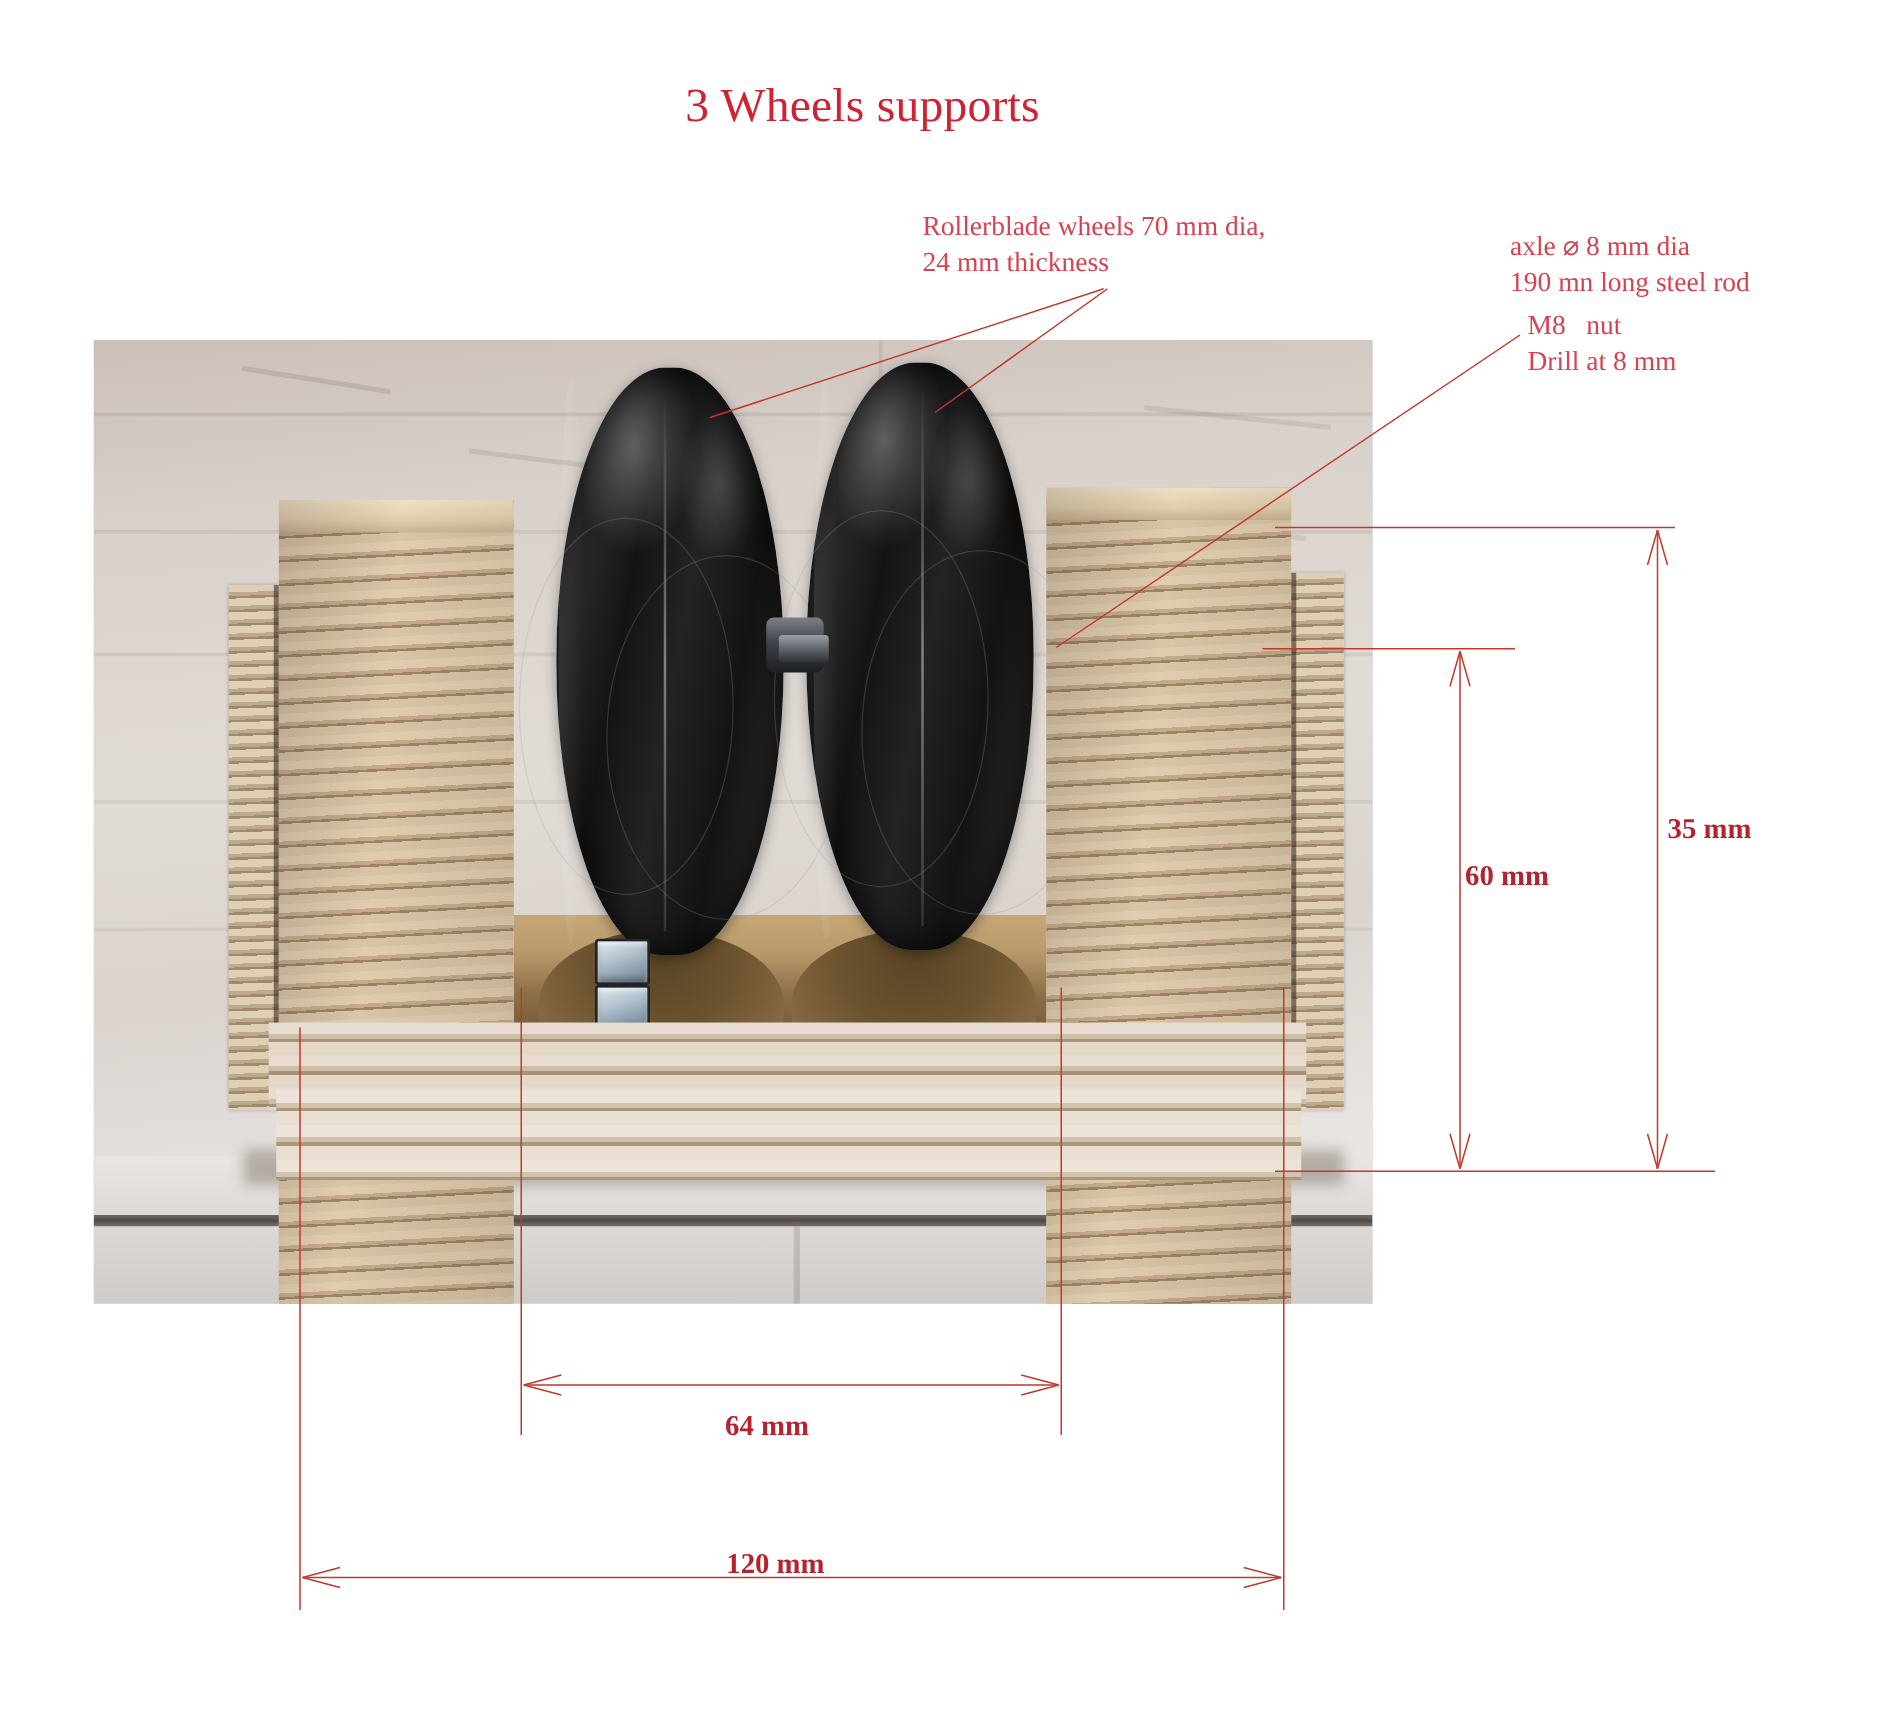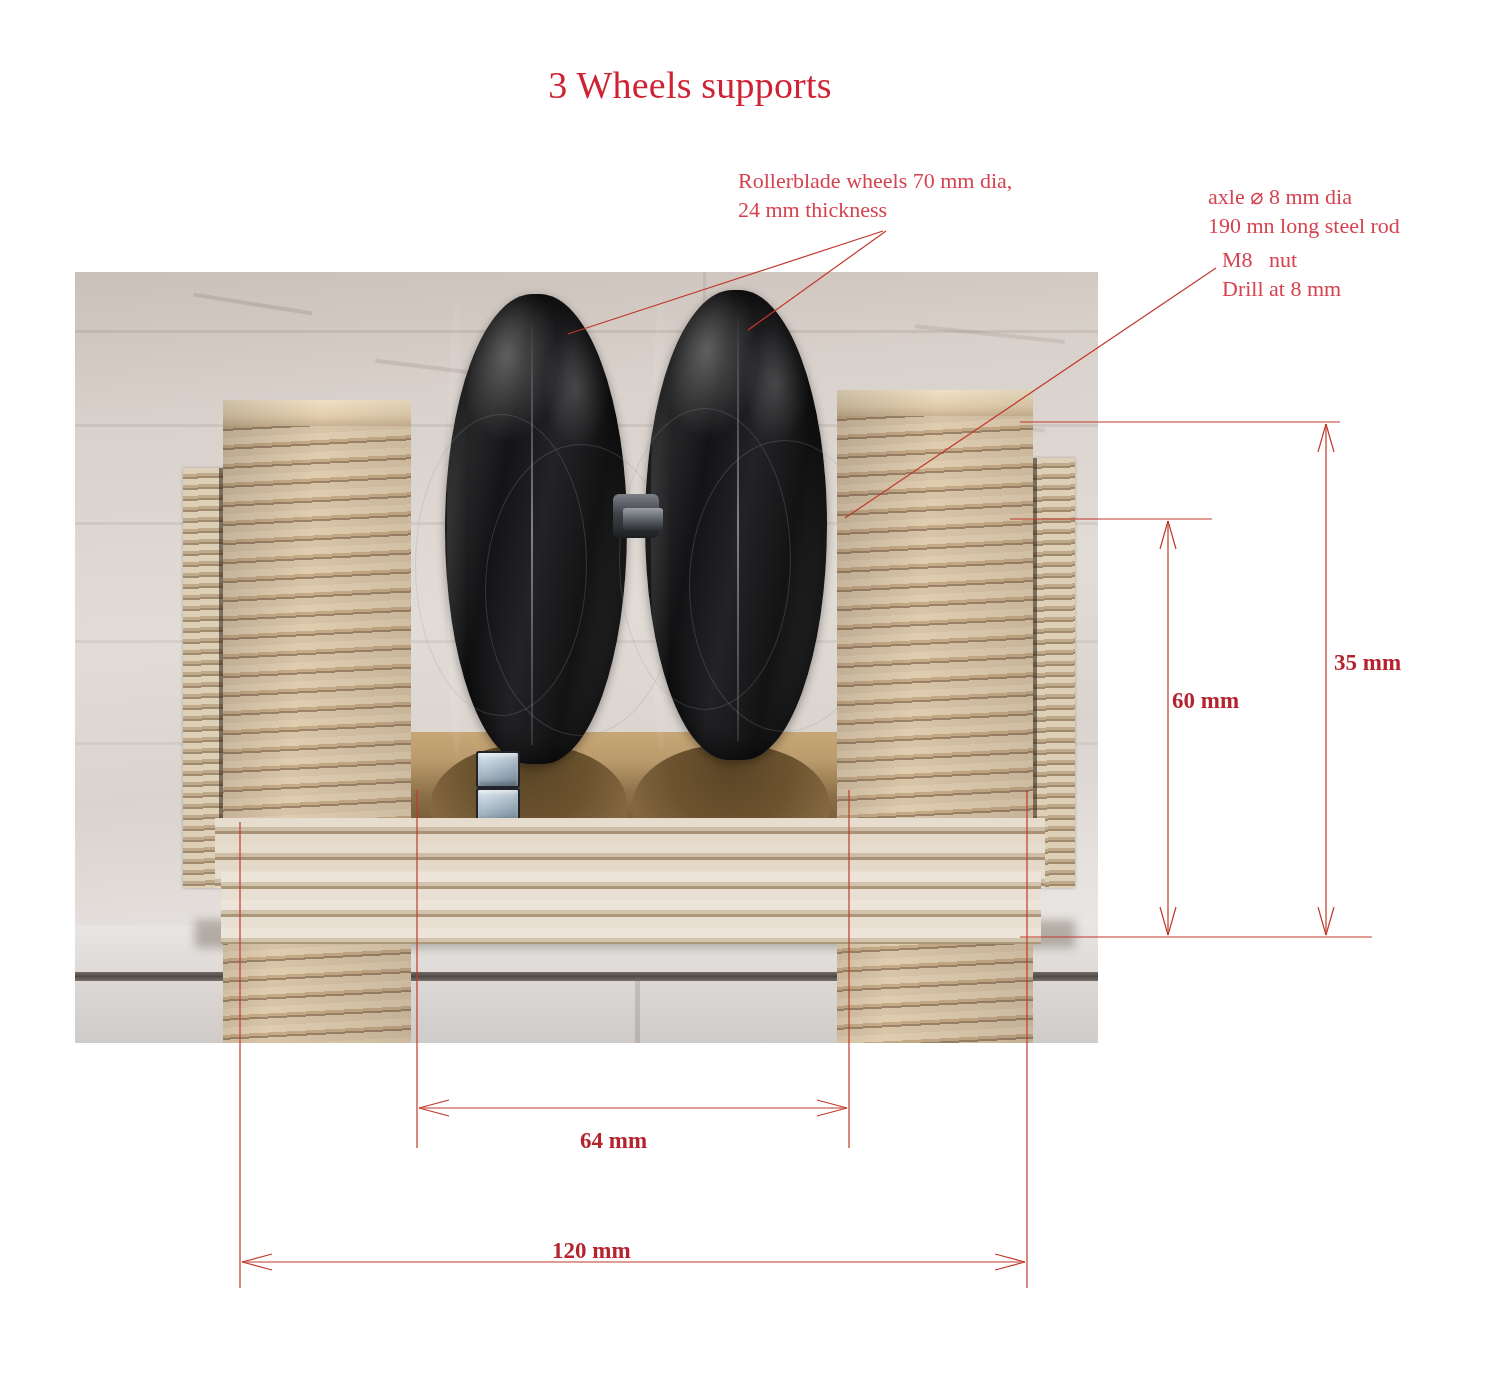--- a/index.html
+++ b/index.html
@@ -15,21 +15,21 @@
   .anno{position:absolute;color:#d6424f;font-size:22px;line-height:1.33;white-space:pre;}
   #anno-wheels{left:738px;top:166px;}
   #anno-axle{left:1208px;top:182px;}
   #anno-nut{left:1222px;top:245px;}
 
   
   .dimlabel{position:absolute;color:#b5232f;font-weight:bold;font-size:23px;}
   #lbl75{left:1334px;top:650px;}
   #lbl60{left:1172px;top:688px;}
   #lbl64{left:580px;top:1128px;}
-  #lbl120{left:552px;top:1238px;text-align:right;}
+  #lbl120{left:581px;top:1238px;text-align:right;}
 
   
   #photo{position:absolute;left:75px;top:272px;width:1023px;height:771px;
          overflow:hidden;background:#cfc6c0;}
   
   #wall{position:absolute;left:0;top:0;width:100%;height:100%;
         background:
           linear-gradient(175deg,#cbbfb9 0%,#d9d1cb 18%,#e2dcd7 44%,#dad3ce 62%,#e6e2df 80%,#efedeb 100%);}
   .grout{position:absolute;background:rgba(120,110,104,.45);}
   .grout.h{height:3px;left:0;width:100%;}

